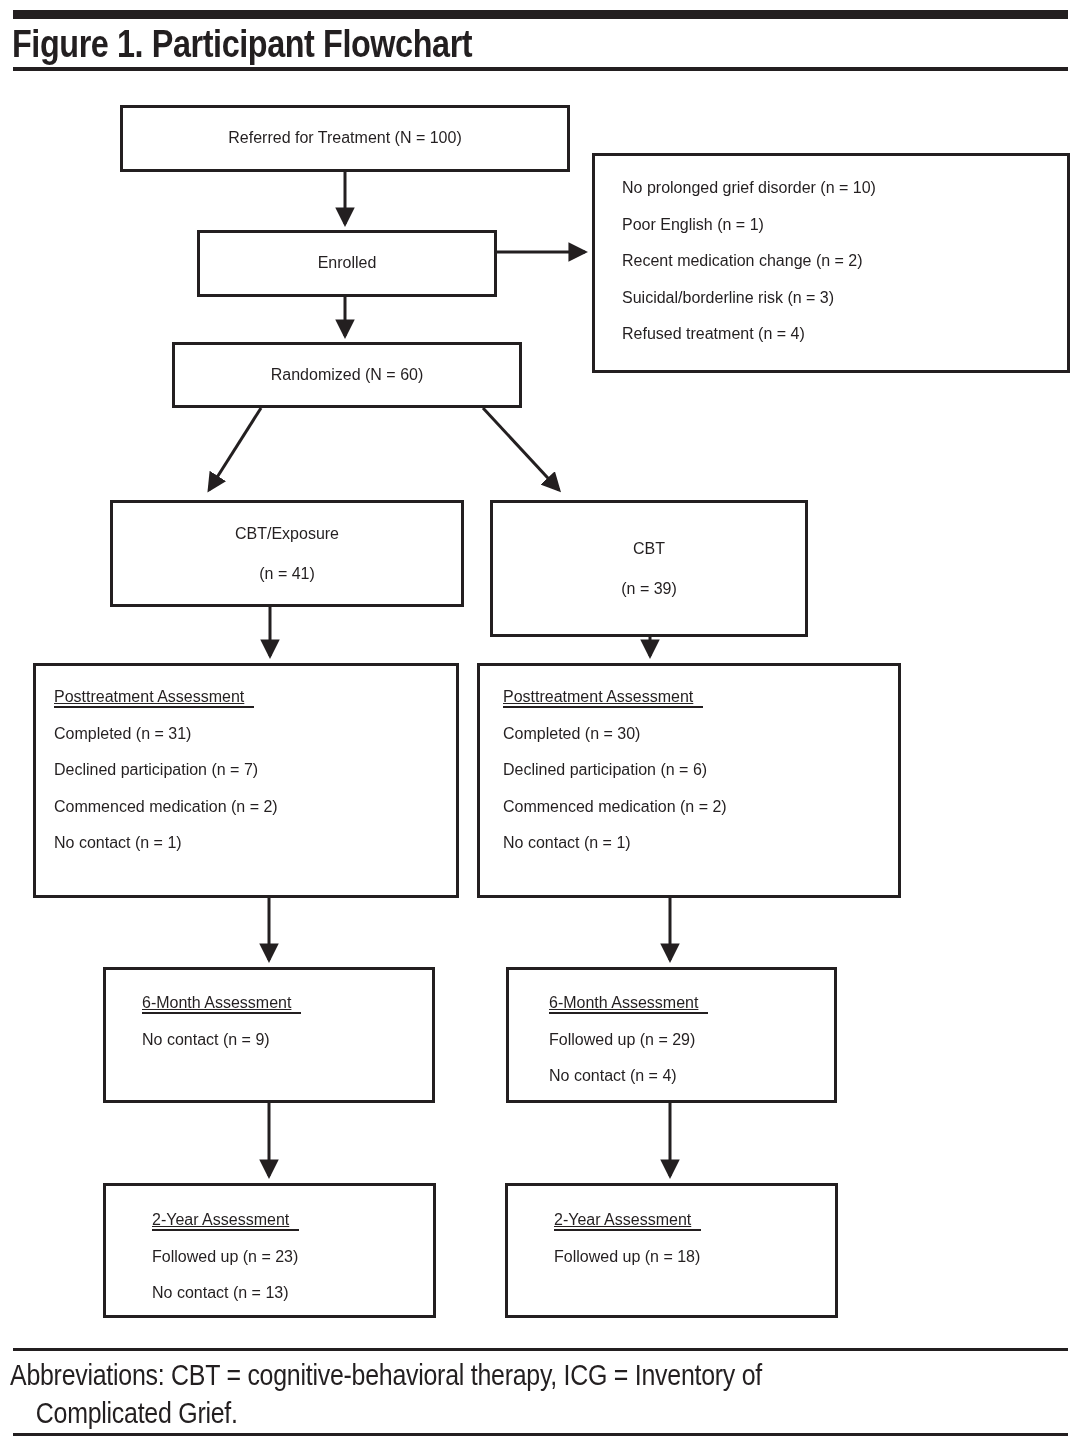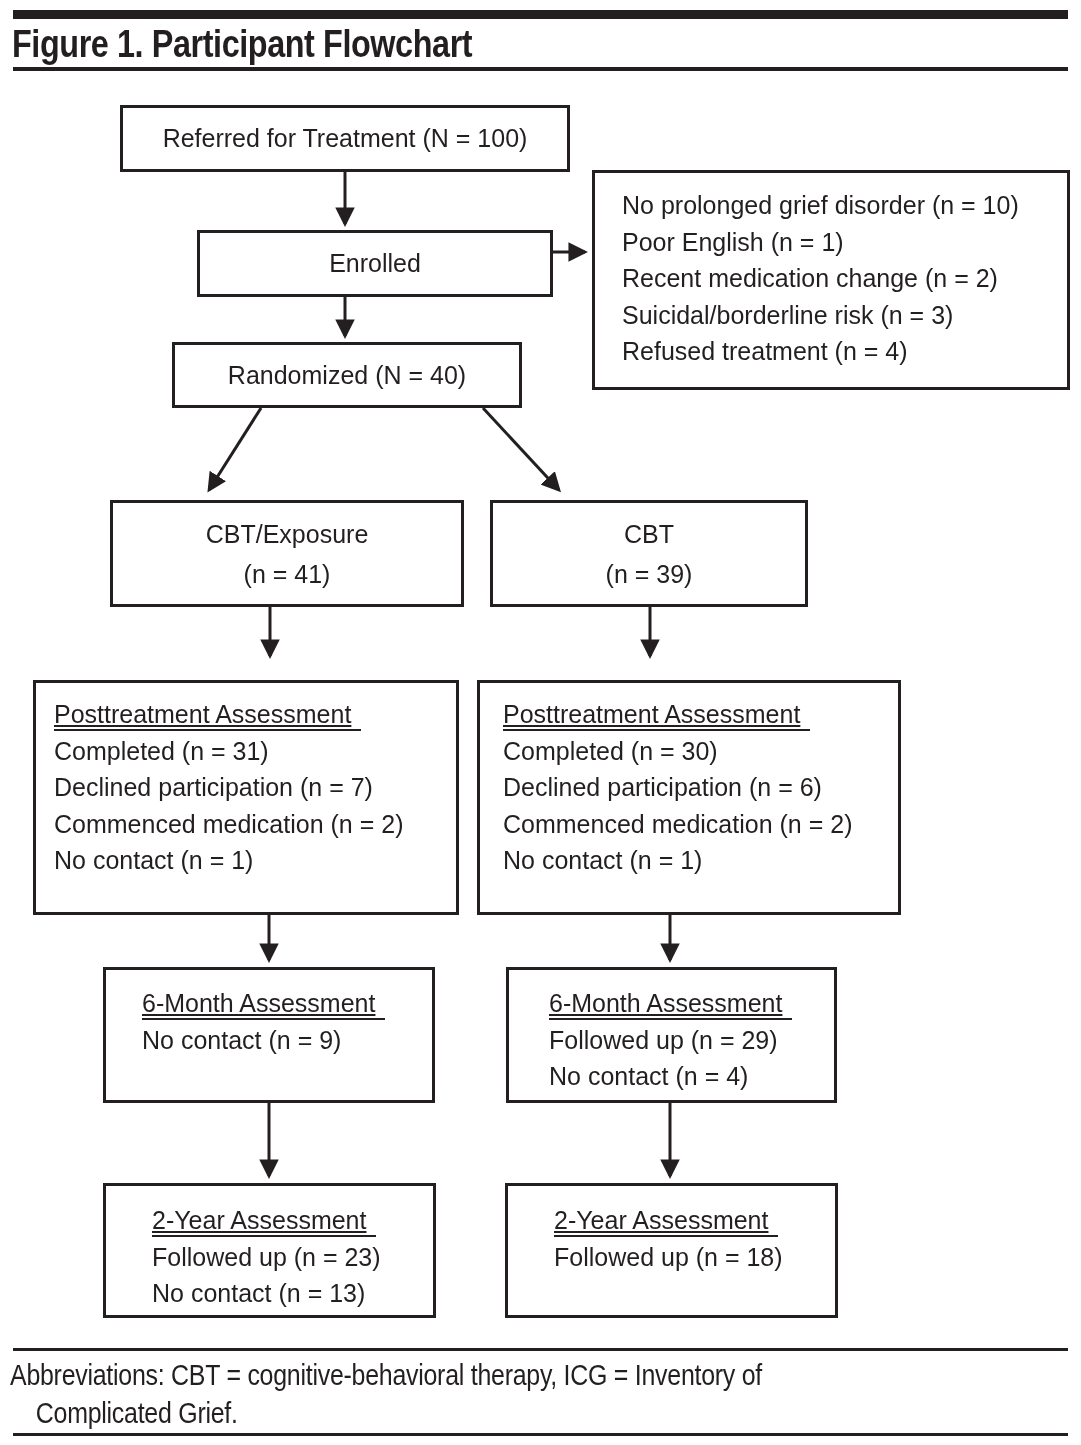--- a/index.html
+++ b/index.html
@@ -16,34 +16,34 @@
   #rule-foot-bot  { left:13px; top:1433px; width:1055px; height:3px; }
 
   .fig-title {
     position:absolute; left:12px; top:22px;
     font-size:39px; font-weight:bold; letter-spacing:-0.5px;
     transform:scaleX(0.83); transform-origin:0 0; white-space:nowrap;
   }
 
   .box {
     position:absolute; border:3px solid #231f20; box-sizing:border-box;
-    background:#ffffff; font-size:25px; line-height:36.5px;
+    background:#ffffff; font-size:16px; line-height:36.5px;
   }
   .center  { display:flex; align-items:center; justify-content:center; text-align:center; }
   .center2 { display:flex; flex-direction:column; align-items:center; justify-content:center;
              text-align:center; line-height:40px; }
-  .listbox { padding-top:13px;margin-top:17px; }
+  .listbox { padding-top:13px; }
   .u-span  { border-bottom:2.5px solid #231f20; padding-right:10px; padding-bottom:1px;text-decoration:underline; }
 
   #box-referred   { left:120px; top:105px;  width:450px; height:67px; }
-  #box-enrolled   { left:197px; top:230px;  width:356px; height:67px; }
+  #box-enrolled   { left:197px; top:230px;  width:300px; height:67px; }
   #box-excluded   { left:592px; top:153px;  width:478px; height:220px; padding-left:27px; padding-top:14px; }
   #box-randomized { left:172px; top:342px;  width:350px; height:66px; }
   #box-cbtexp     { left:110px; top:500px;  width:354px; height:107px; }
-  #box-cbt        { left:490px; top:500px;  width:318px; height:107px; }
+  #box-cbt        { left:490px; top:500px;  width:318px; height:137px; }
   #box-post-left  { left:33px;  top:663px;  width:426px; height:235px; padding-left:18px; }
   #box-post-right { left:477px; top:663px;  width:424px; height:235px; padding-left:23px; }
   #box-m6-left    { left:103px; top:967px;  width:332px; height:136px; padding-left:36px; padding-top:15px; }
   #box-m6-right   { left:506px; top:967px;  width:331px; height:136px; padding-left:40px; padding-top:15px; }
   #box-y2-left    { left:103px; top:1183px; width:333px; height:135px; padding-left:46px; padding-top:16px; }
   #box-y2-right   { left:505px; top:1183px; width:333px; height:135px; padding-left:46px; padding-top:16px; }
 
   .footer-note {
     position:absolute; left:10px; top:1356px;
     font-size:29px; line-height:38px; letter-spacing:-0.3px;
@@ -91,21 +91,21 @@
 
 <div class="box listbox" id="box-excluded">
   <div>No prolonged grief disorder (n = 10)</div>
   <div>Poor English (n = 1)</div>
   <div>Recent medication change (n = 2)</div>
   <div>Suicidal/borderline risk (n = 3)</div>
   <div>Refused treatment (n = 4)</div>
 </div>
 
 <div class="box center" id="box-randomized">
-  <span>Randomized (N = 40)</span>
+  <span>Randomized (N = 60)</span>
 </div>
 
 <div class="box center2" id="box-cbtexp">
   <div>CBT/Exposure</div>
   <div>(n = 41)</div>
 </div>
 
 <div class="box center2" id="box-cbt">
   <div>CBT</div>
   <div>(n = 39)</div>

